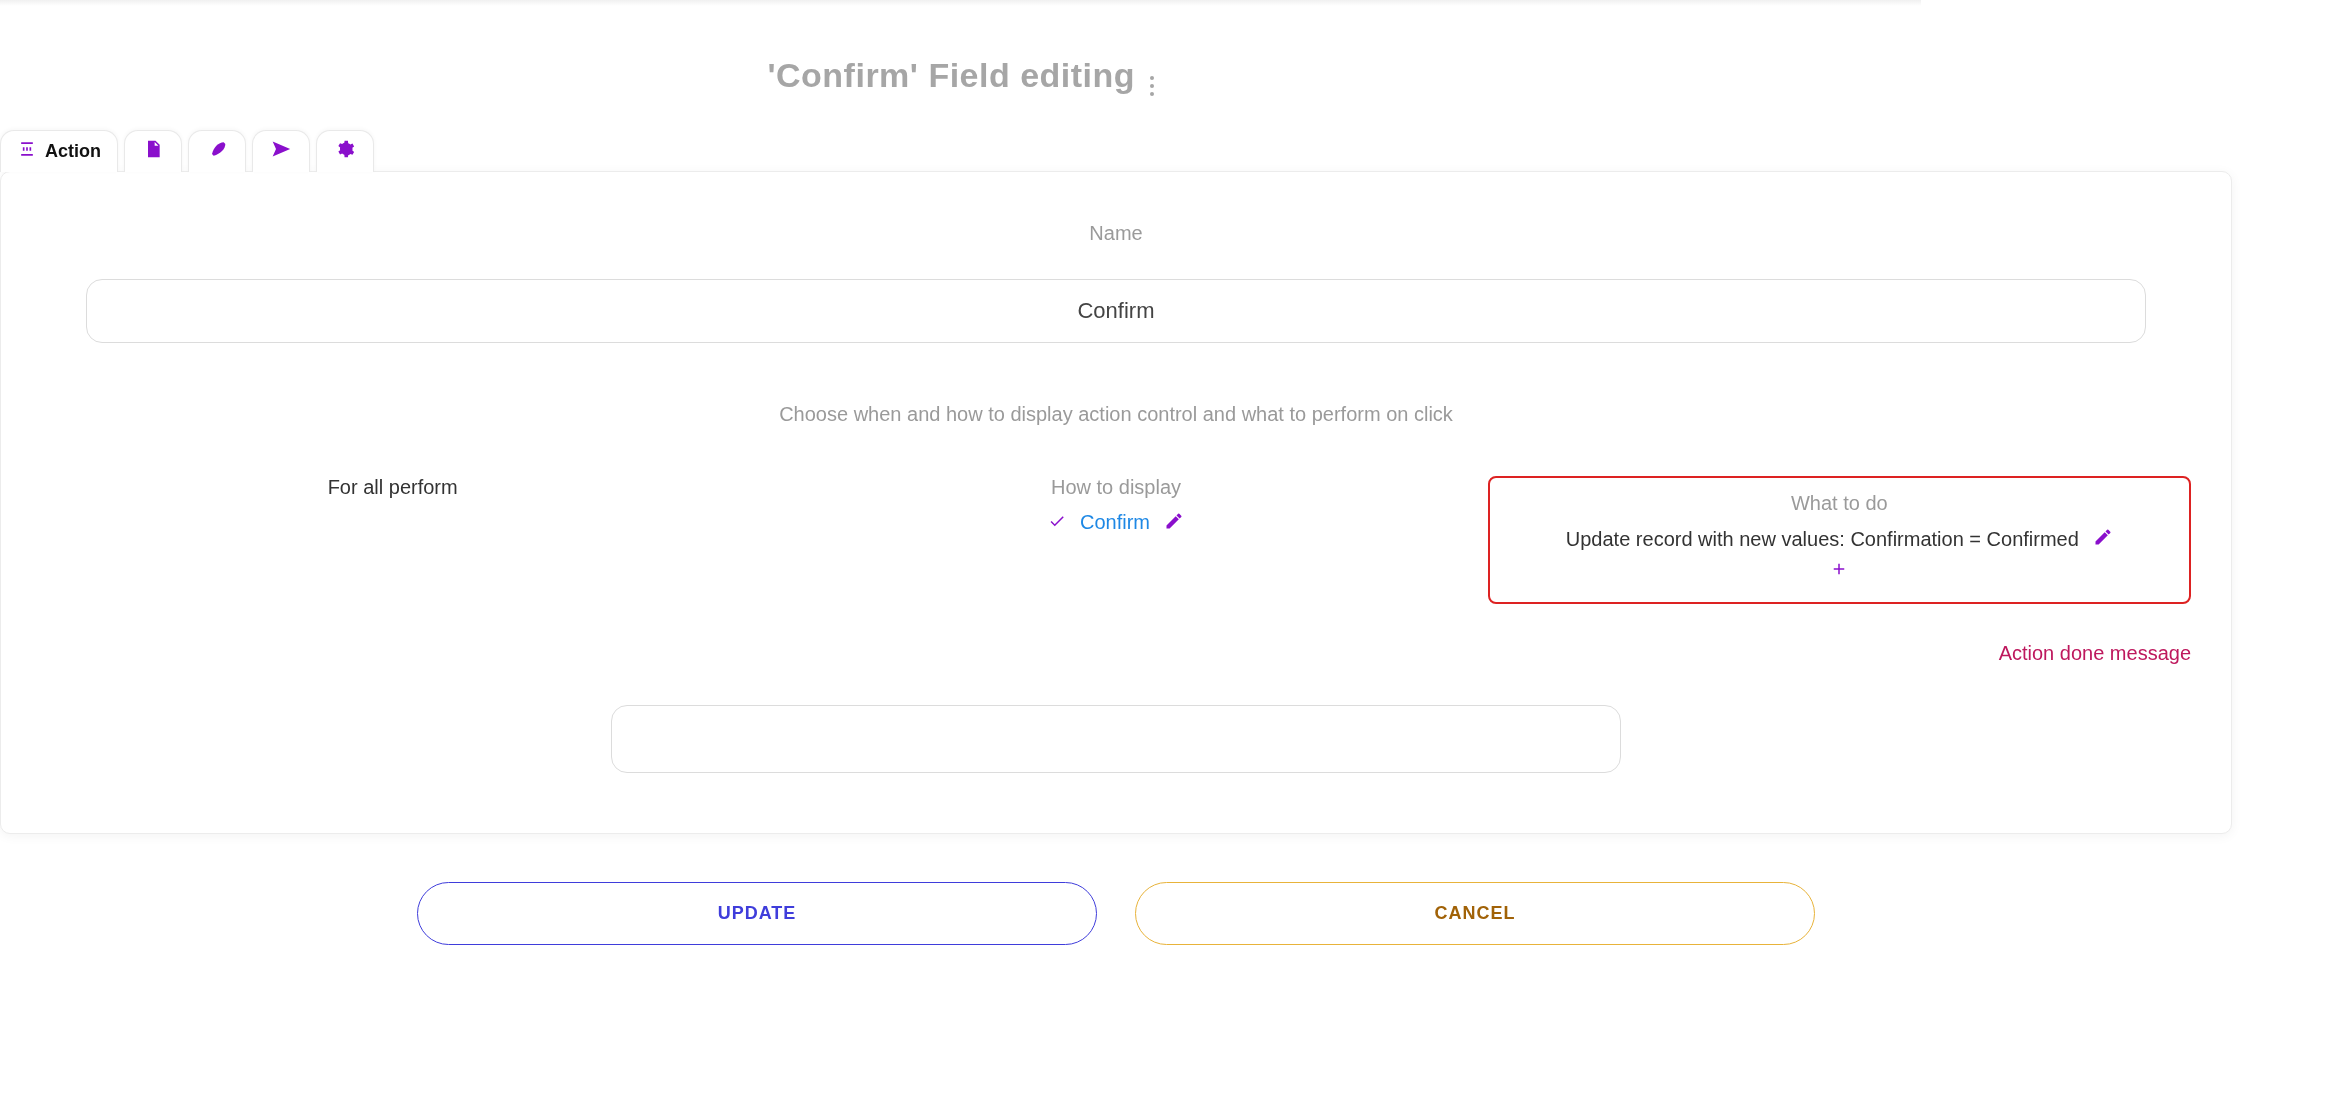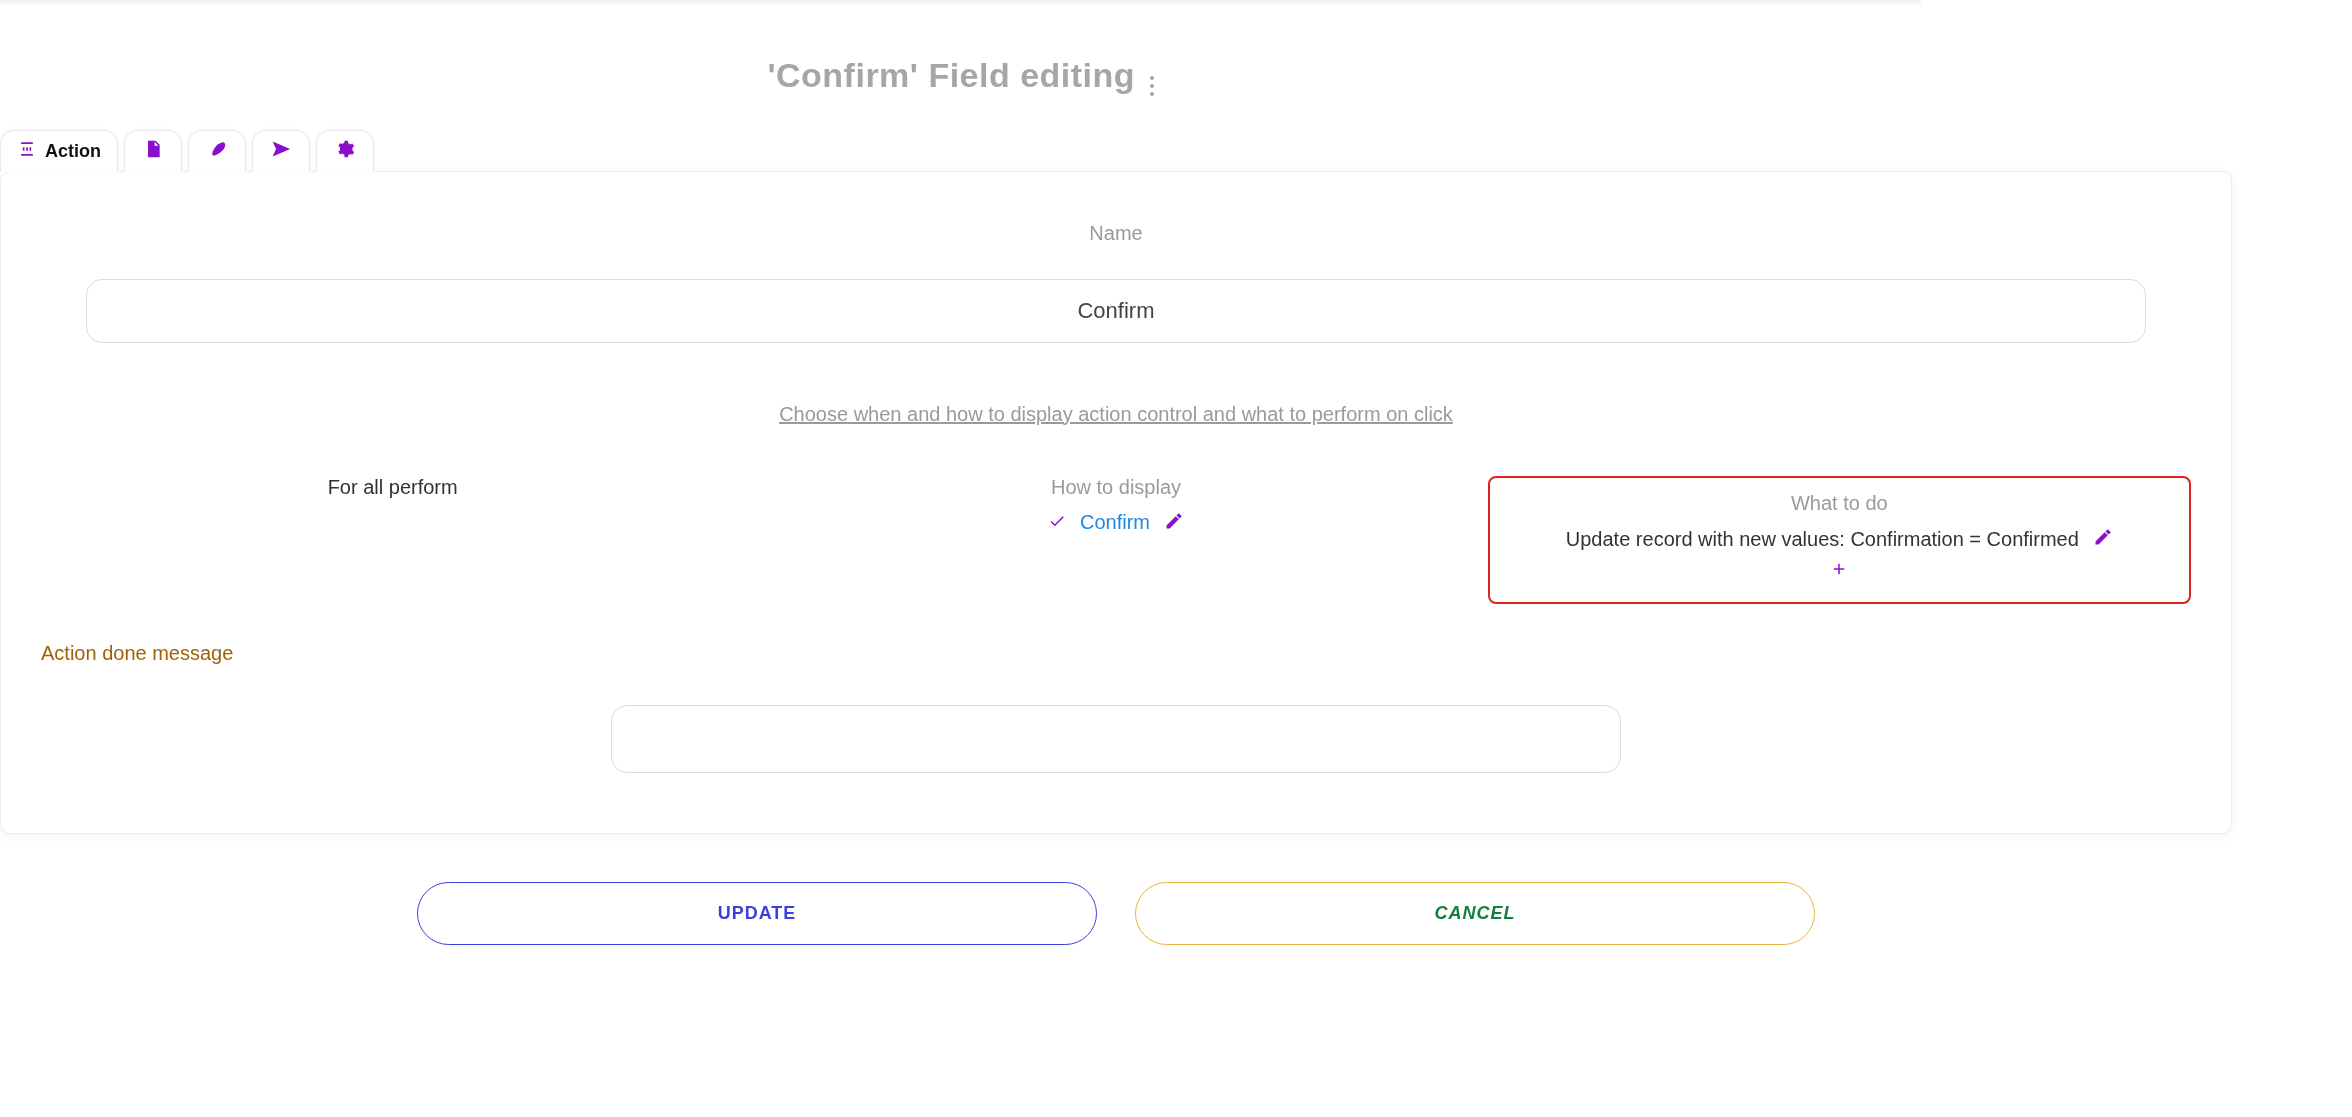--- a/index.html
+++ b/index.html
@@ -104,21 +104,20 @@
   text-align: center;
   color: #444;
   outline: none;
 }
 .subheading {
   text-align: center;
   color: #9a9a9a;
   font-size: 20px;
   margin-top: 60px;
   margin-bottom: 50px;
-  text-decoration: underline;
 }
 .three-cols {
   display: flex;
   justify-content: space-between;
   gap: 20px;
 }
 .col {
   flex: 1;
   text-align: center;
 }
@@ -159,21 +158,21 @@
   gap: 14px;
   color:#333;
   font-size:20px;
 }
 .plus-icon {
   margin-top: 8px;
   cursor:pointer;
 }
 .plus-icon svg { width:18px; height:18px; fill:#8A0FCC; }
 .action-done-label {
-  text-align:left; color:#a16207; font-size:20px; margin-top:38px; margin-bottom:40px;
+  text-align:right; color:#be185d; font-size:20px; margin-top:38px; margin-bottom:40px;
 }
 .message-input {
   display:block;
   margin: 0 auto;
   width: 1010px;
   border:1px solid #dcdcdc;
   border-radius: 16px;
   font-size: 22px;
   padding: 20px 28px;
   outline:none;
@@ -195,22 +194,21 @@
   font-family: "Comic Sans MS", sans-serif;
   background:#fff;
   cursor:pointer;
 }
 .btn-update {
   border: 1.5px solid #3F3DDB;
   color: #3F3DDB;
 }
 .btn-cancel {
   border: 1.5px solid #E8B33A;
-  color: #15803d;
-  font-style: italic;
+  color: #a16207;
 }
 </style>
 </head>
 <body>
 
 <div class="page-wrap">
   <div class="top-shadow"></div>
 
   <div class="title-bar">
     <span class="page-title">'Confirm' Field editing</span>

